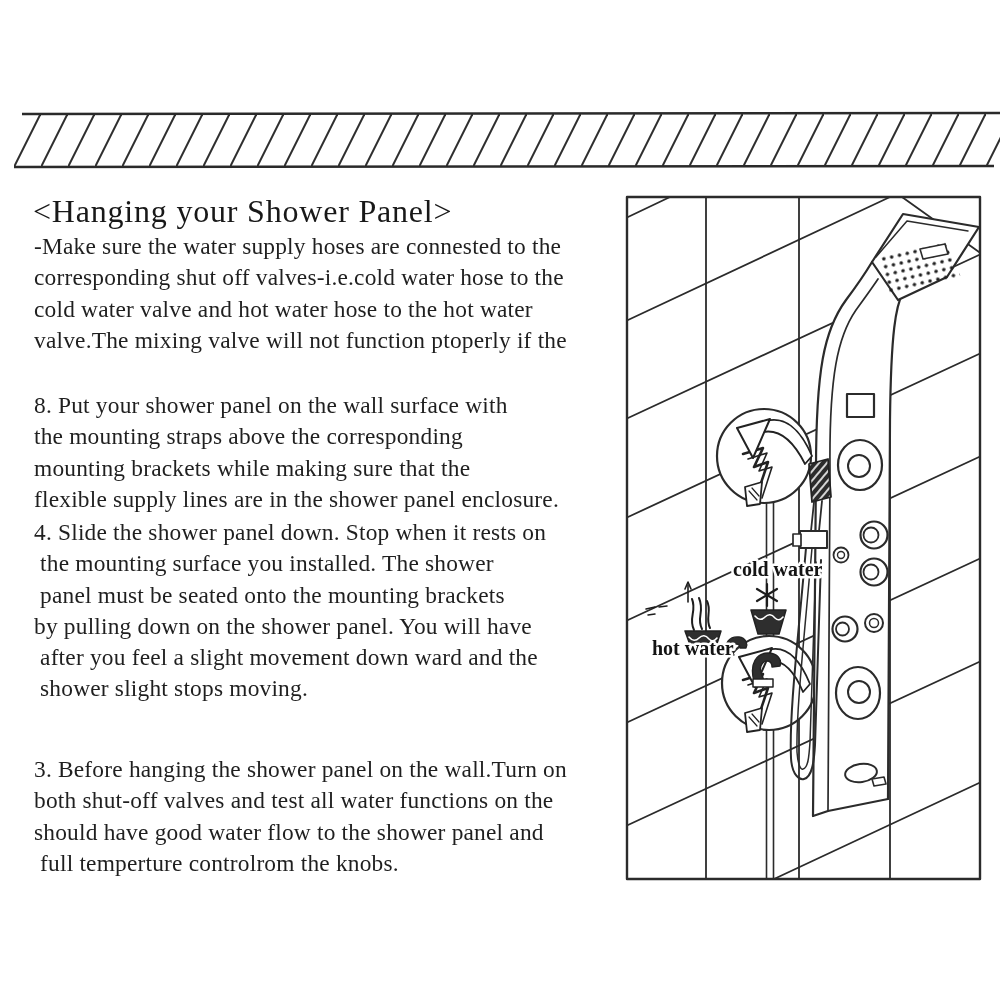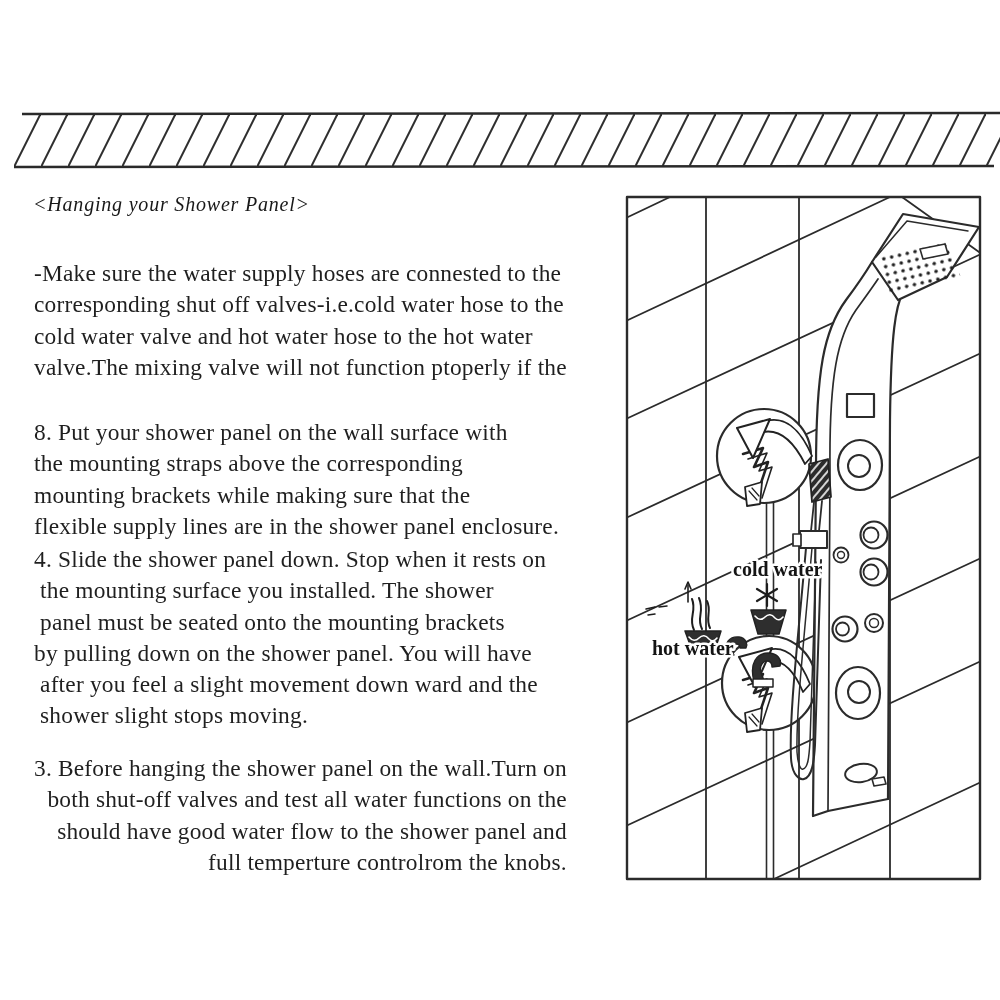--- a/index.html
+++ b/index.html
@@ -1,24 +1,24 @@
 <!DOCTYPE html>
 <html><head>
 <meta charset="utf-8">
 <style>
   html,body{margin:0;padding:0;background:#fff;}
   .page{position:relative;width:1000px;height:1000px;background:#fff;overflow:hidden;
         font-family:"Liberation Serif", serif;color:#1e1e1e;}
   .band{position:absolute;left:14px;top:111px;}
-  .title{position:absolute;left:33px;top:193px;font-size:20px;letter-spacing:0.8px;color:#181818;white-space:pre;font-style:italic;}
-  .block{position:absolute;left:34px;margin-top:27px;}
+  .title{position:absolute;left:33px;top:193px;font-size:32px;letter-spacing:0.8px;color:#181818;white-space:pre;}
+  .block{position:absolute;left:34px;}
   .b-intro{top:231px;}
   .b-step1{top:390px;}
   .b-step2{top:517px;}
-  .b-step3{top:726px;text-align:right;}
+  .b-step3{top:754px;}
   .tl{white-space:pre;font-size:23.4px;line-height:31.3px;letter-spacing:0.2px;color:#1f1f1f;}
   .diagram{position:absolute;left:620px;top:192px;}
   .diagram text{paint-order:stroke;stroke:#fff;stroke-width:5px;fill:#141414;
                 font-family:"Liberation Serif",serif;font-size:20px;font-weight:600;}
   svg line, svg path, svg polygon, svg circle, svg ellipse, svg rect{vector-effect:none;}
 </style>
 </head>
 <body>
 
 <div class="page">

